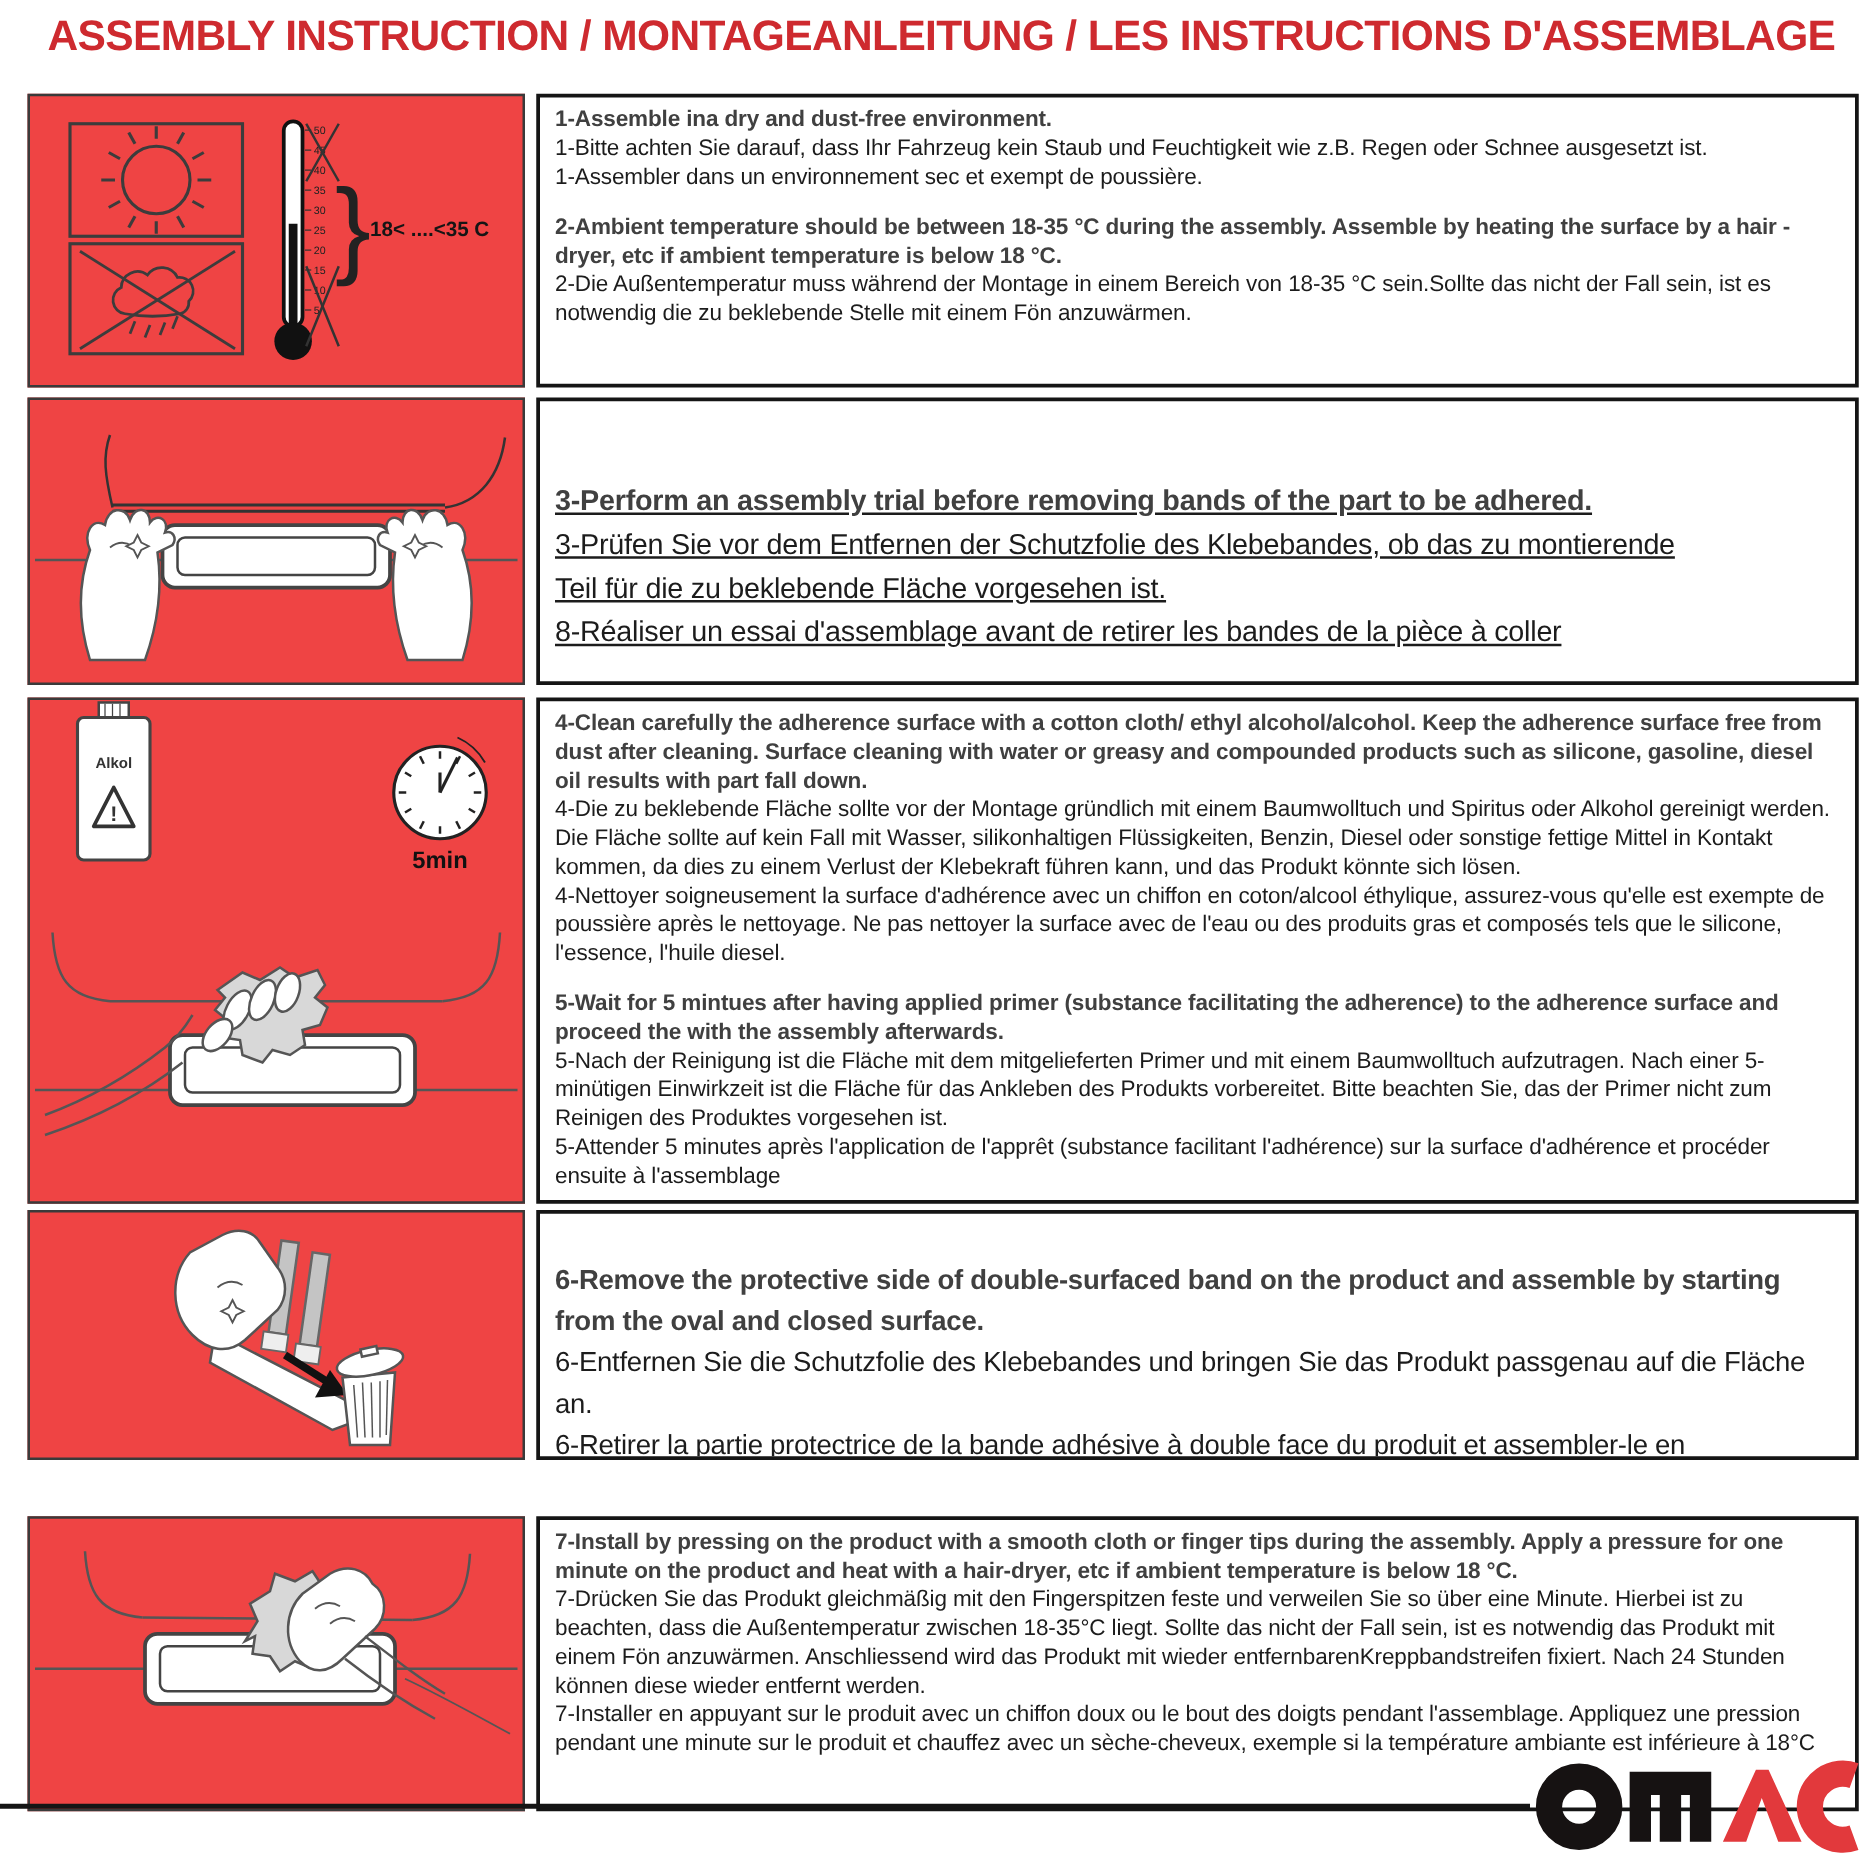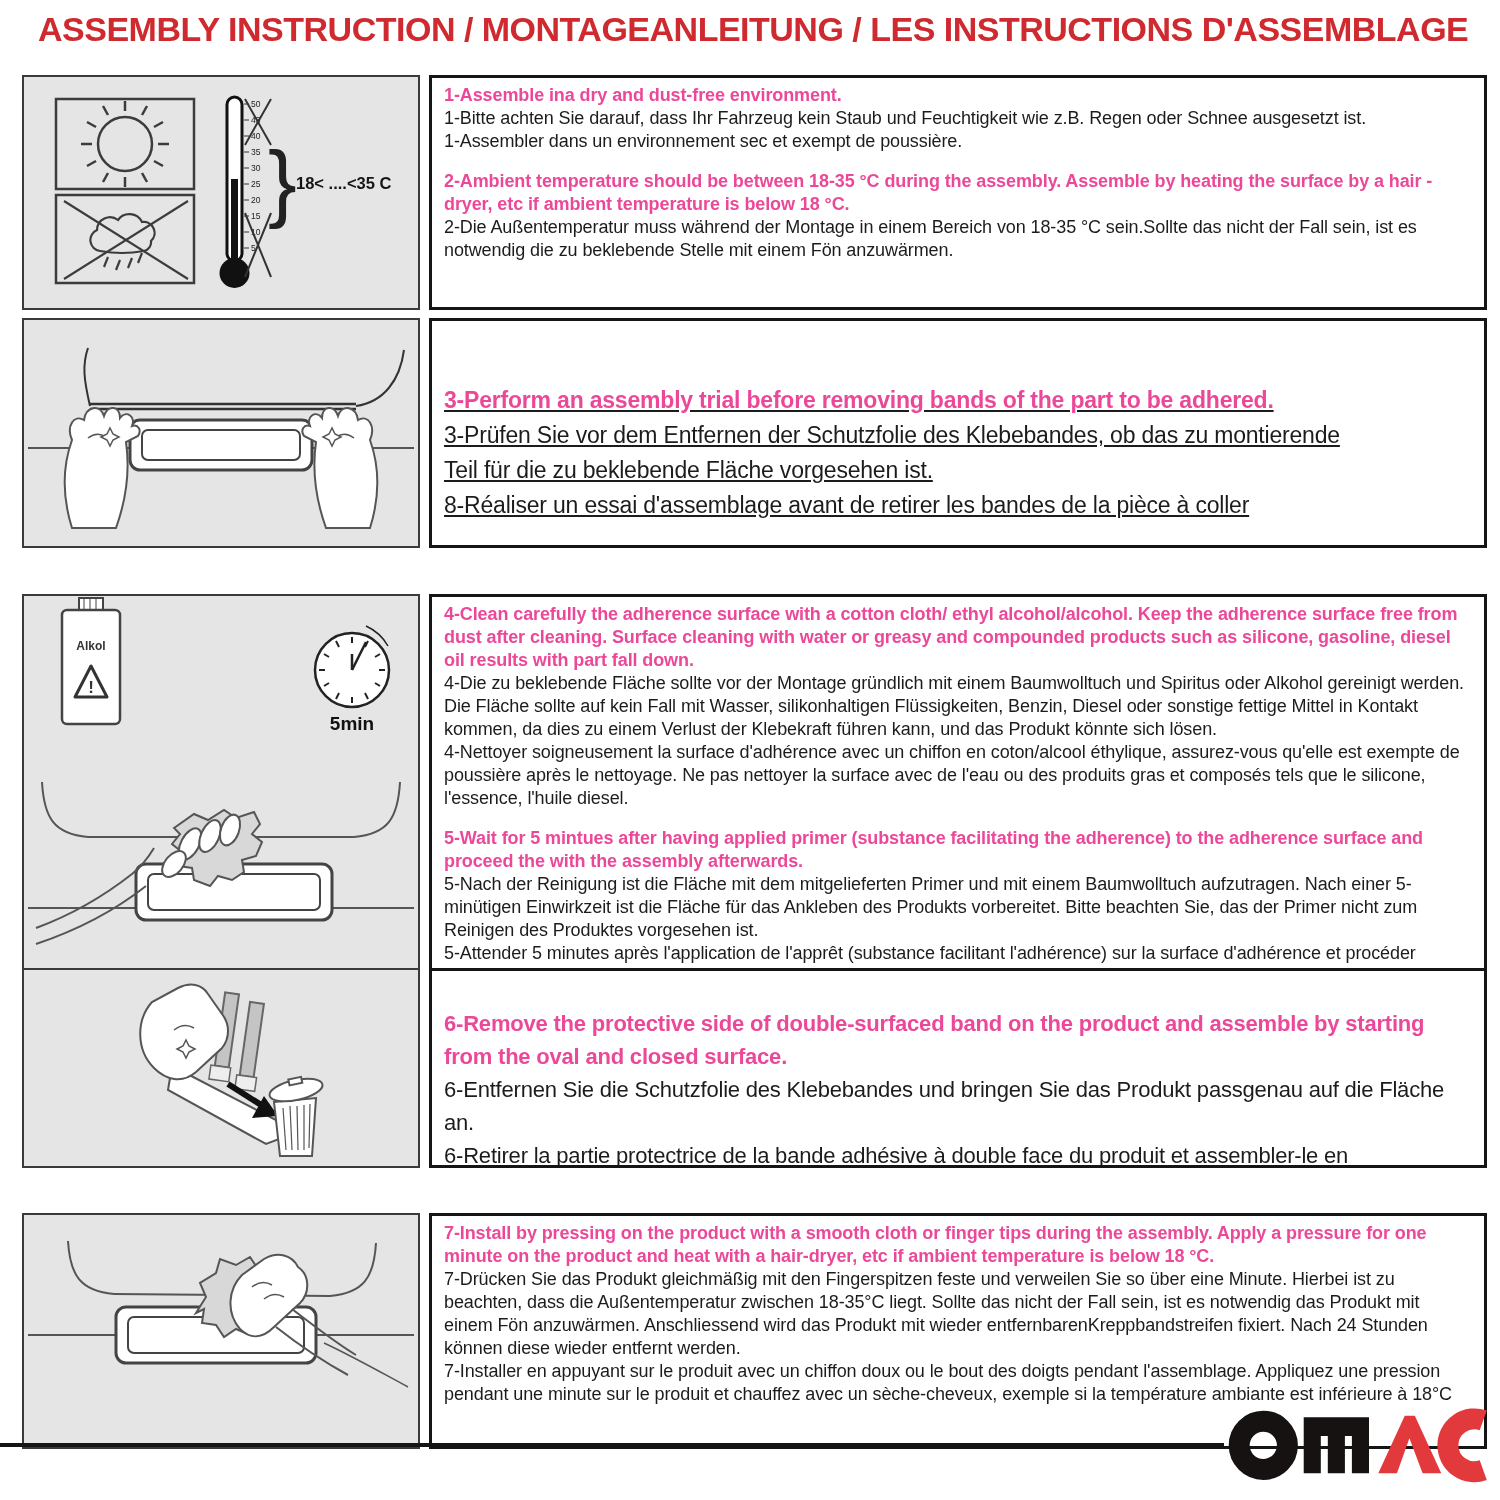--- a/index.html
+++ b/index.html
@@ -7,30 +7,30 @@
   body{
     width:1500px;height:1500px;position:relative;background:#ffffff;
     font-family:"Liberation Sans", sans-serif;color:#1c1c1c;overflow:hidden;
   }
   .abs{position:absolute;}
   #title{
     left:38px;top:10px;width:1440px;
     font-size:34px;font-weight:700;letter-spacing:-0.5px;white-space:nowrap;
     color:#ce2a2f;
   }
-  .lb{left:22px;width:398px;border:2px solid #3a3a3a;background:#e5e5e5;box-sizing:border-box;}
+  .lb{left:22px;width:398px;border:2px solid #3a3a3a;background:#ef4444;box-sizing:border-box;}
   .rb{left:429px;width:1058px;border:3px solid #151515;background:#fff;box-sizing:border-box;overflow:hidden;}
   .r1{top:75px;height:235px;}
   .r2{top:318px;height:230px;}
-  .r3{top:558px;height:405px;margin-top:36px;}
+  .r3{top:558px;height:405px;}
   .r4{top:968px;height:200px;}
   .r5{top:1213px;height:236px;}
   .rb .txt{padding:6px 14px 0 12px;}
   .txt p{margin:0;font-size:18px;line-height:23px;letter-spacing:-0.1px;}
-  .txt p.b{font-weight:700;color:#ec4899;}
+  .txt p.b{font-weight:700;color:#404040;}
   .gap{height:17px;}
   
   .rb.r2 .txt{margin-top:56px;max-width:918px;text-decoration:underline;}
   .rb.r2 .txt p{font-size:23px;line-height:35px;letter-spacing:-0.2px;}
   
   .rb.r4 .txt{margin-top:30px;max-width:1020px;}
   .rb.r4 .txt p{font-size:22px;line-height:33px;letter-spacing:-0.2px;}
   svg{display:block;}
   .ln{fill:none;stroke:#3c3c3c;stroke-width:2.5;}
   #rule{left:0;top:1443px;width:1224px;height:4px;background:#151515;}

